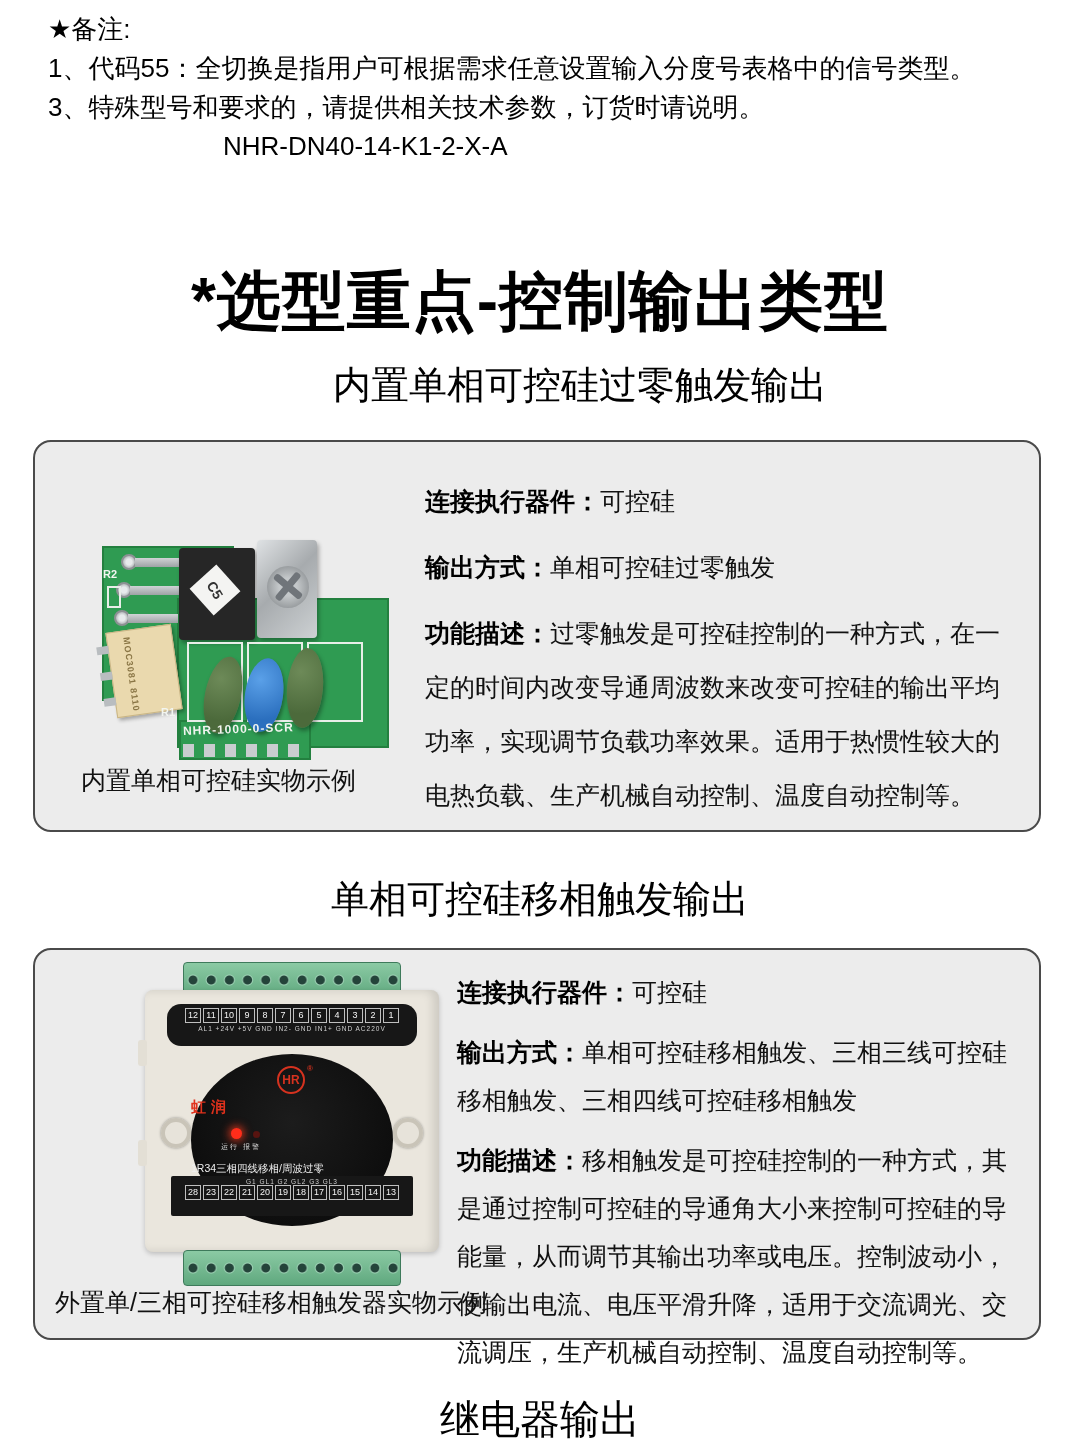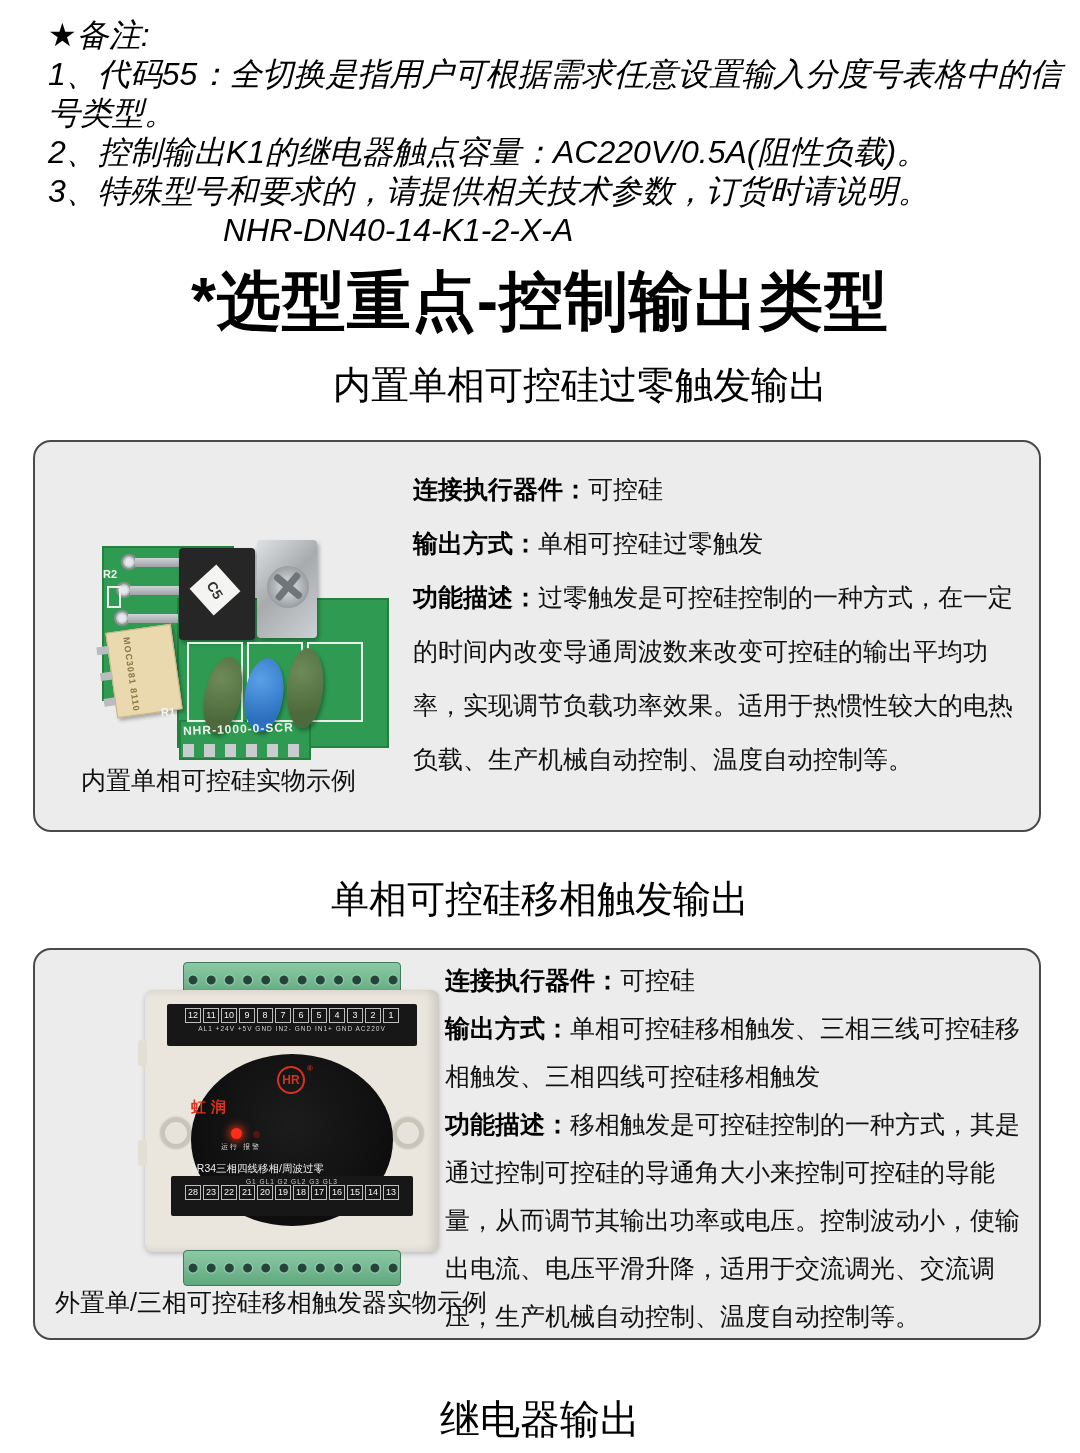--- a/index.html
+++ b/index.html
@@ -1,39 +1,39 @@
 <!DOCTYPE html>
 <html><head>
 <meta charset="utf-8">
 <style>
   html,body{margin:0;padding:0;background:#fff;}
   .page{position:relative;width:1080px;height:1453px;background:#fff;overflow:hidden;
         font-family:"Liberation Sans","DejaVu Sans",sans-serif;color:#000;}
 
   
-  .notes{position:absolute;left:48px;top:16px;font-size:32px;line-height:39px;font-weight:500;font-style:italic;}
+  .notes{position:absolute;left:48px;top:10px;font-size:26px;line-height:39px;font-weight:500;}
   .notes .indent2{margin-left:175px;}
 
   
   .h-main{position:absolute;left:0;top:258px;width:100%;text-align:center;
           font-size:64px;font-weight:900;letter-spacing:1px;}
   .h-sub{position:absolute;left:0;width:100%;text-align:center;font-size:38px;font-weight:500;}
   .h-sub1{top:360px;margin-left:40px;} .h-sub2{top:874px;} .h-sub3{top:1392px;font-size:40px;}
 
   
   .panel{position:absolute;left:33px;width:1008px;height:392px;background:#ececec;
          border:2px solid #4a4a4a;border-radius:18px;box-sizing:border-box;}
   .panel1{top:440px;} .panel2{top:948px;}
 
   .caption{position:absolute;font-size:25px;color:#111;white-space:nowrap;}
   .caption1{left:46px;top:322px;}
   .caption2{left:20px;top:336px;}
 
   .spec-col{position:absolute;color:#111;font-size:25px;}
-  .spec-col p{margin:0;word-break:break-all;overflow-wrap:anywhere;}
+  .spec-col p{margin:12px;word-break:break-all;overflow-wrap:anywhere;}
   .spec-col .lbl{font-weight:700;color:#000;}
   .spec1{left:378px;top:20px;width:604px;line-height:54px;}
   .spec2{left:410px;top:6px;width:596px;line-height:48px;}
 
   
   .pcb{position:absolute;left:64px;top:96px;width:235px;height:230px;}
   .pcb .board{position:absolute;background:#2f9b52;box-shadow:inset 0 0 0 2px #23803f;}
   .b-left{left:3px;top:8px;width:132px;height:155px;}
   .b-main{left:78px;top:60px;width:212px;height:150px;}
   .b-tongue{left:80px;top:182px;width:132px;height:40px;}
@@ -73,21 +73,21 @@
   .term{position:absolute;left:38px;width:218px;height:36px;border:1px solid #3e7a5b;border-radius:4px;
         background:
           radial-gradient(circle 6px at 9px 50%,#24443a 0 4px,#9fd3b6 5px,rgba(0,0,0,0) 6px),
           linear-gradient(#8bcaa4,#5fa87e);
         background-size:18.2px 100%,100% 100%;box-sizing:border-box;}
   .term-top{top:0;} .term-bottom{top:288px;}
   .dev-body{position:absolute;left:0;top:28px;width:294px;height:262px;background:#eae6dd;
         border-radius:8px;box-shadow:inset -6px 0 10px rgba(0,0,0,.12),0 2px 5px rgba(0,0,0,.2);}
   .tab{position:absolute;left:-7px;width:9px;height:26px;background:#e3dfd5;border-radius:3px;}
   .strip{position:absolute;background:#171717;border-radius:2px;color:#eee;text-align:center;}
-  .strip-top{left:22px;top:14px;width:250px;height:42px;padding-top:4px;box-sizing:border-box;}
+  .strip-top{left:22px;top:14px;width:250px;height:42px;padding-top:4px;box-sizing:border-box;border-radius:14px;}
   .strip-bottom{left:26px;top:186px;width:242px;height:40px;padding-top:2px;box-sizing:border-box;}
   .cells{display:flex;justify-content:center;gap:2px;}
   .cells span{display:inline-block;min-width:12px;padding:0 1px;border:1px solid #bfbfbf;
         font-size:9px;line-height:13px;color:#f4f4f4;}
   .pins{font-size:6.5px;color:#cfcfcf;letter-spacing:1px;white-space:nowrap;margin-top:2px;}
   .dev-circle{position:absolute;left:46px;top:64px;width:202px;height:172px;border-radius:50%;
         background:radial-gradient(circle at 50% 40%,#1c1c1c,#0c0c0c 80%);}
   .hole{position:absolute;top:128px;width:30px;height:30px;border-radius:50%;background:#e7e3da;
         box-shadow:inset 0 0 0 4px #c9c4b8,0 0 3px rgba(0,0,0,.4);}
   .hole-l{left:16px;} .hole-r{left:248px;}
@@ -106,21 +106,20 @@
   .cline2{top:128px;font-size:10.5px;letter-spacing:1px;}
 </style>
 </head>
 <body>
 
 <div class="page">
 
   <div class="notes">
     <div>★备注:</div>
     <div>1、代码55：全切换是指用户可根据需求任意设置输入分度号表格中的信号类型。</div>
-    <div>2、控制输出K1的继电器触点容量：AC220V/0.5A(阻性负载)。</div>
     <div>3、特殊型号和要求的，请提供相关技术参数，订货时请说明。</div>
     <div class="indent2">NHR-DN40-14-K1-2-X-A</div>
   </div>
 
   <div class="h-main">*选型重点-控制输出类型</div>
   <div class="h-sub h-sub1">内置单相可控硅过零触发输出</div>
 
   <div class="panel panel1">
 
     <div class="pcb">

